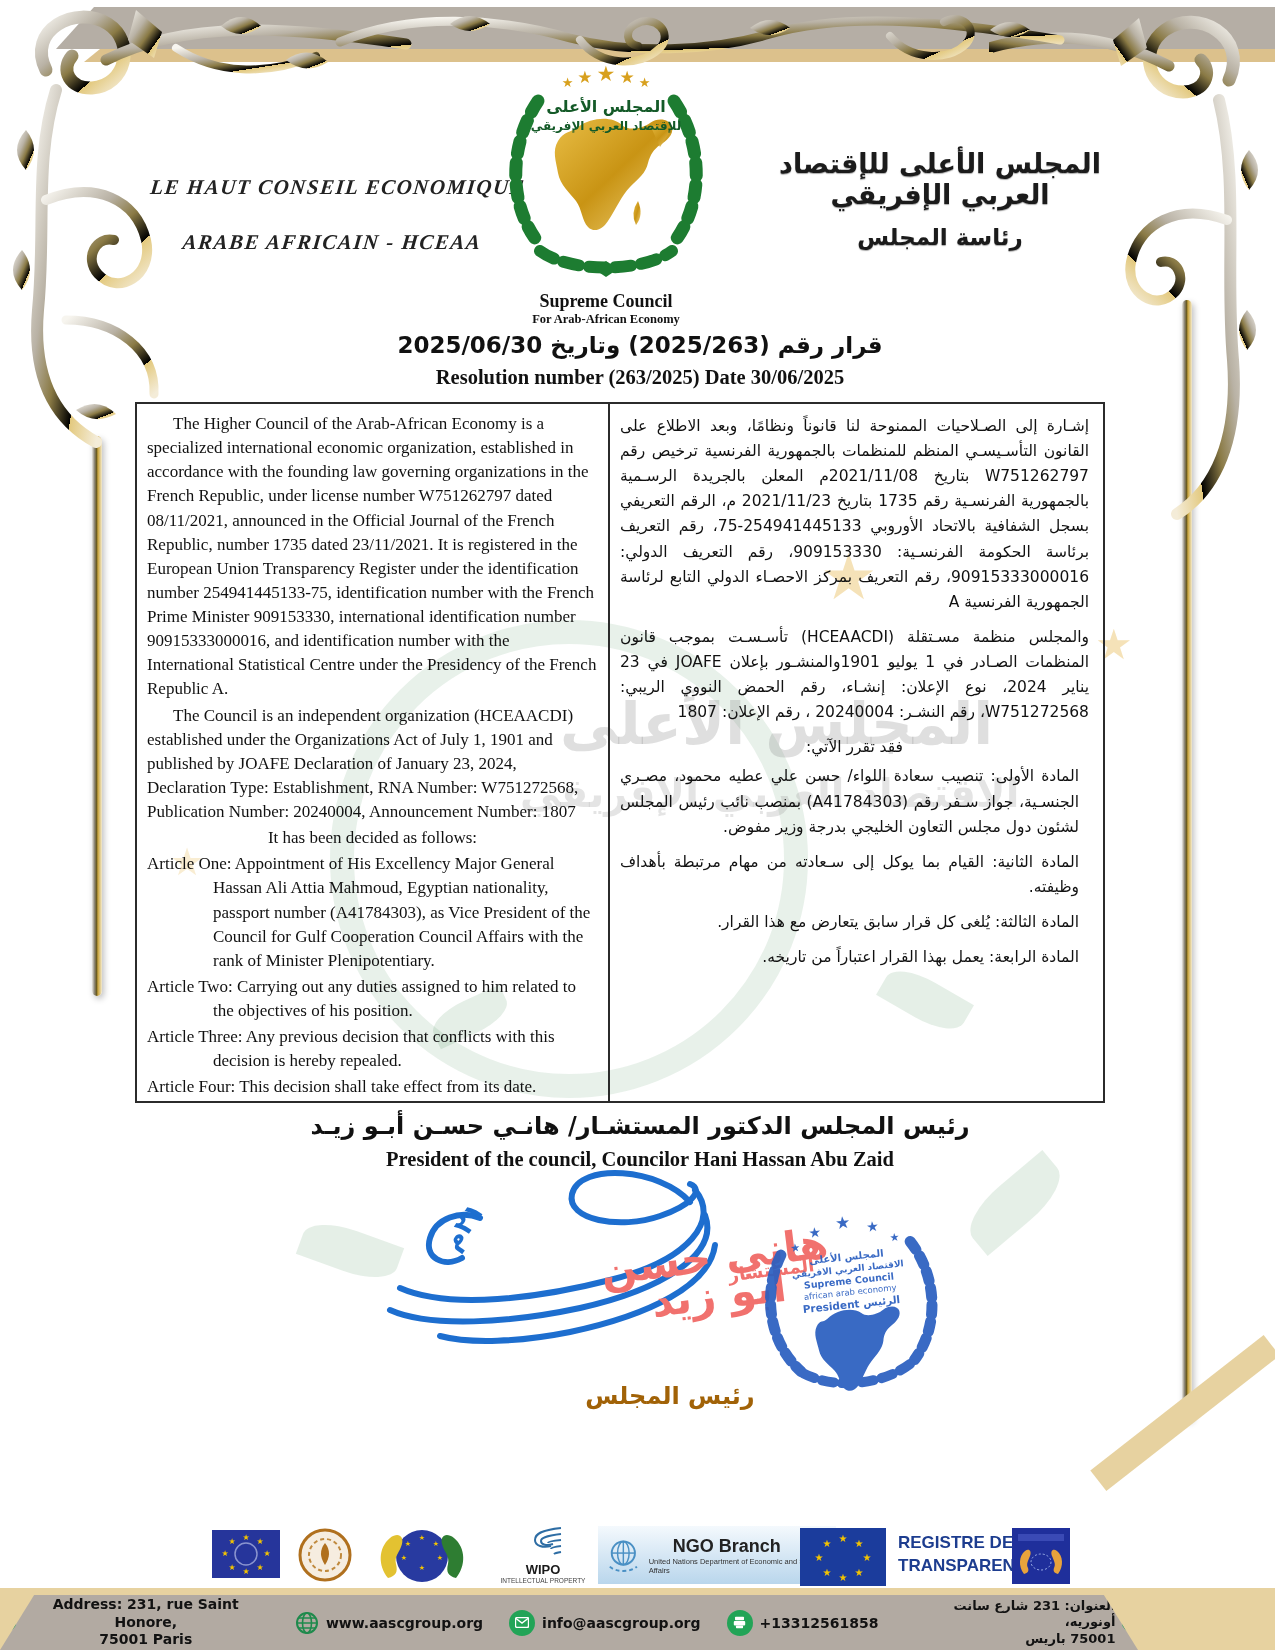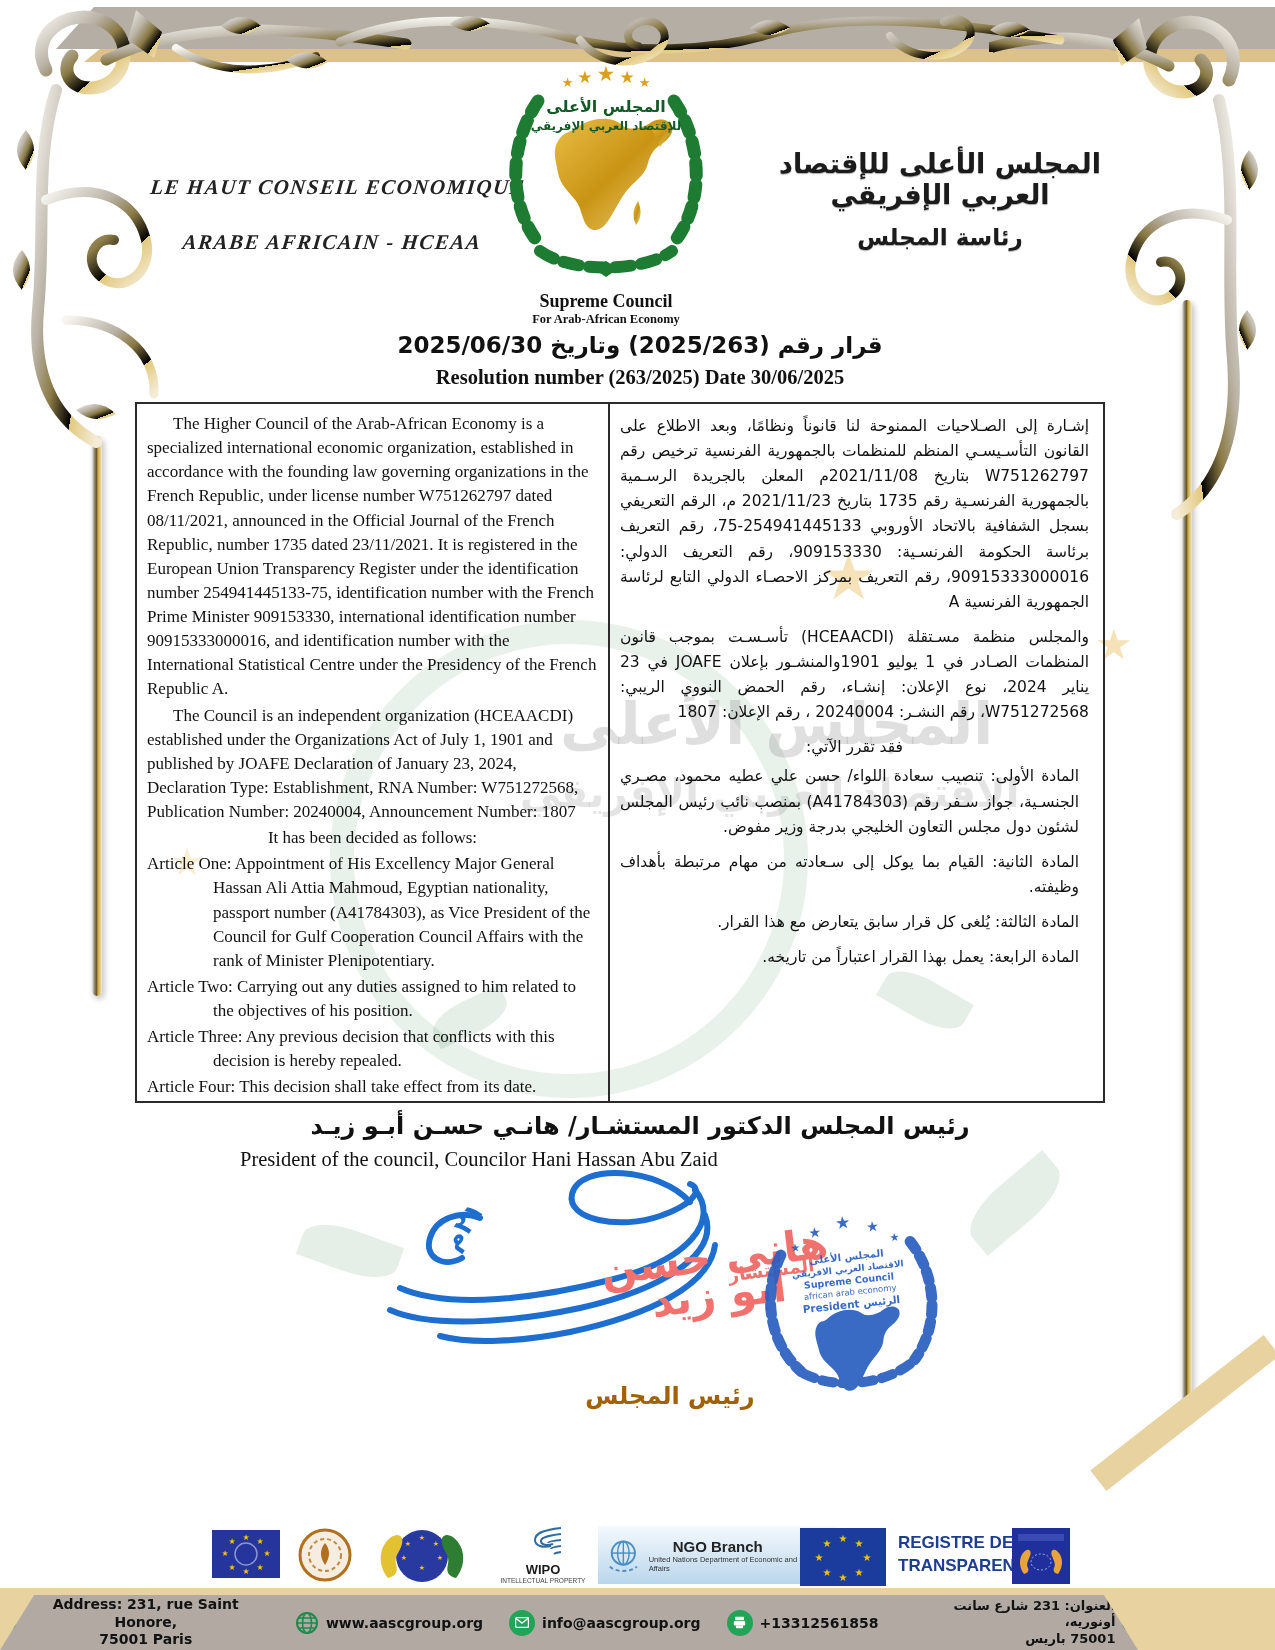--- a/index.html
+++ b/index.html
@@ -50,22 +50,22 @@
   .cell-en p:nth-child(3){text-align:center;text-indent:0;}
   .cell-en p:nth-child(n+4){padding-left:66px;text-indent:-66px;}
   .cell-ar{width:491px;padding:10px 12px 4px 10px;direction:rtl;text-align:justify;
            font-family:"DejaVu Sans",sans-serif;font-weight:400;font-size:15.5px;line-height:1.62;}
   .cell-ar p{margin:0 0 10px 0;}
   .cell-ar p:nth-child(3){text-align:center;margin-bottom:4px;}
   .cell-ar p:nth-child(n+4){padding-right:10px;}
   
   .sig-ar{position:absolute;left:240px;top:1112px;width:800px;text-align:center;direction:rtl;
           font-family:"DejaVu Sans",sans-serif;font-weight:700;font-size:24px;z-index:3;}
-  .sig-en{position:absolute;left:240px;top:1148px;width:800px;text-align:left;
-          font-weight:400;font-size:20.5px;z-index:3;}
+  .sig-en{position:absolute;left:240px;top:1148px;width:800px;text-align:center;
+          font-weight:700;font-size:20.5px;z-index:3;}
   .sig-svg{position:absolute;left:360px;top:1160px;z-index:4;}
   .red-stamp{position:absolute;left:585px;top:1238px;width:260px;text-align:center;
              transform:rotate(-7deg);color:#f1716e;font-family:"DejaVu Sans",sans-serif;
              font-weight:700;z-index:4;direction:rtl;}
   .red-stamp .big{font-size:42px;line-height:.9;letter-spacing:-2px;}
   .red-stamp .small{font-size:18px;margin-top:-48px;margin-right:-110px;}
   .salmon-label{position:absolute;left:575px;top:1382px;width:190px;text-align:center;direction:rtl;
                 font-family:"DejaVu Sans",sans-serif;font-weight:700;font-size:24px;color:#a16207;z-index:4;}
   .blue-stamp{position:absolute;left:756px;top:1208px;transform:rotate(-6deg);opacity:.93;z-index:4;}
   
@@ -76,21 +76,21 @@
            color:rgba(140,140,140,.28);direction:rtl;}
   .wm-txt2{left:520px;top:770px;font-family:"DejaVu Sans",sans-serif;font-weight:700;font-size:40px;
            color:rgba(150,150,150,.26);direction:rtl;}
   .wm-star{color:rgba(226,172,52,.35);}
   .wm-leaf{background:rgba(40,125,60,.12);border-radius:50% 0 50% 0;}
   
   .logos-row{position:absolute;left:0;top:1524px;width:1275px;height:66px;z-index:3;}
   .logo-item{position:absolute;}
   .ngo-box{left:598px;top:2px;width:238px;height:58px;background:linear-gradient(180deg,#f4f9fd,#b9d6ec);
            display:flex;align-items:center;gap:6px;padding-left:6px;box-sizing:border-box;}
-  .ngo-t1{font-family:"Liberation Sans",sans-serif;font-weight:700;font-size:15px;color:#222;padding-left:24px;}
+  .ngo-t1{font-family:"Liberation Sans",sans-serif;font-weight:700;font-size:18px;color:#222;padding-left:24px;}
   .ngo-t2{font-family:"Liberation Sans",sans-serif;font-size:7.5px;color:#333;}
   .registre{left:898px;top:8px;width:170px;font-family:"Liberation Sans",sans-serif;
             font-weight:700;font-size:17px;color:#1d3d8f;line-height:1.35;}
   
   .footer-outer{position:absolute;left:0;bottom:0;width:1275px;height:62px;background:#e7d2a0;z-index:5;}
   .footer-inner{position:absolute;left:0;bottom:0;width:1138px;height:55px;background:#b2aaa2;
                 clip-path:polygon(3% 0,97% 0,100% 100%,0 100%);
                 display:flex;align-items:center;justify-content:center;gap:26px;}
   .c-item{display:flex;align-items:center;gap:7px;font-family:"DejaVu Sans",sans-serif;
           font-weight:700;font-size:14px;color:#121212;}

